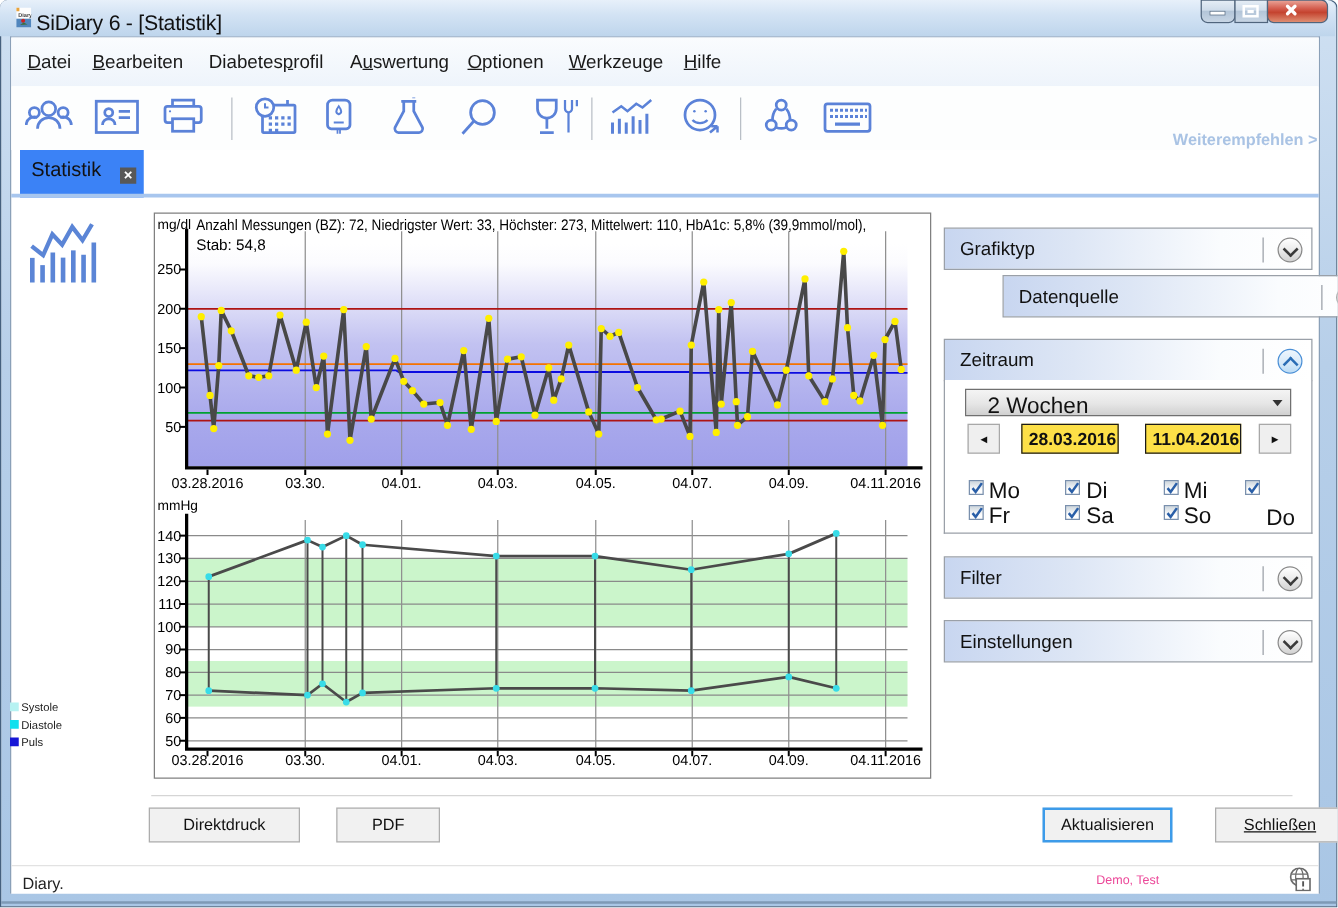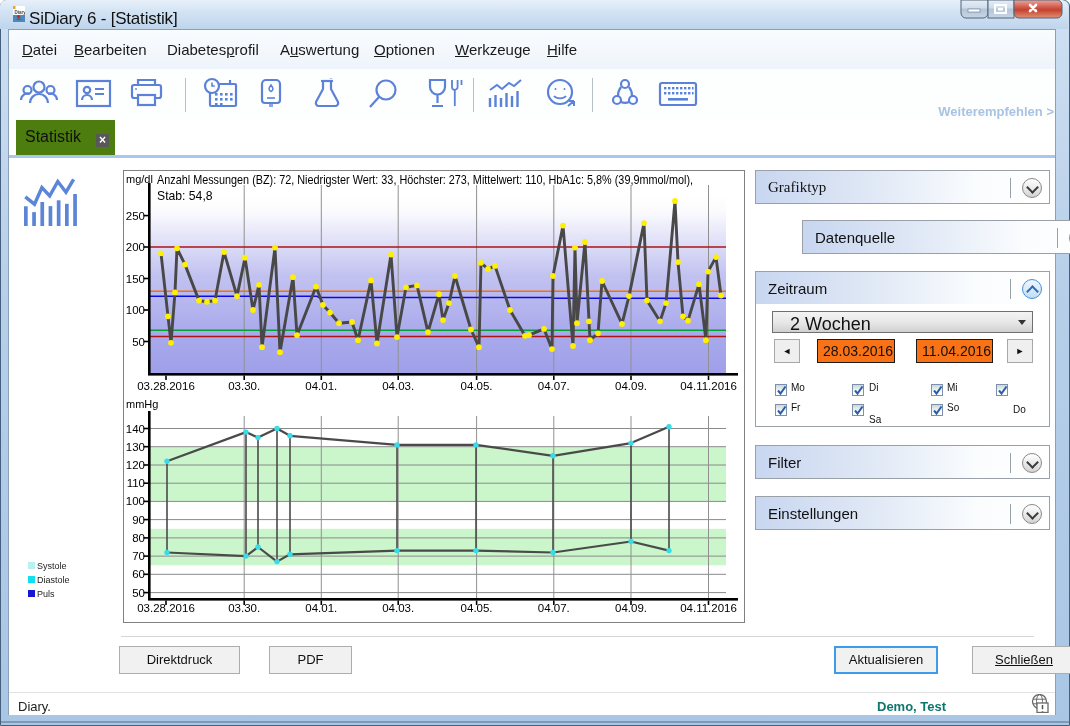--- a/index.html
+++ b/index.html
@@ -17,30 +17,30 @@
 
 #menubar { position:absolute; left:9px; top:30px; width:1046px; height:39px;
   background:linear-gradient(180deg,#fafcfe 0%,#eef4fb 100%); }
 .mi { position:absolute; top:41px; font-size:15px; color:#1a1a1a; white-space:nowrap; }
 .mi u { text-decoration:underline; }
 
 #toolbar { position:absolute; left:9px; top:69px; width:1046px; height:51px; background:#fdfefe; }
 .tsep { position:absolute; top:8px; width:1px; height:34px; background:#b9bfc6; }
 #weiter { position:absolute; top:104px; right:16px; font-size:13px; font-weight:bold; color:#a9c3e4;text-align:right; }
 
-#tab { position:absolute; left:16px; top:120px; width:99px; height:38px; background:#4d7c0f; }
+#tab { position:absolute; left:16px; top:120px; width:99px; height:38px; background:#3b82f6; }
 #tab span { position:absolute; left:9px; top:8px; font-size:16px; color:#111; }
 #tabx { position:absolute; left:96px; top:134px; width:13px; height:13px; background:#585858;
   color:#fff; font-size:12px; line-height:12px; text-align:center; font-weight:bold; }
 #tabline { position:absolute; left:9px; top:155px; width:1046px; height:3px; background:#a8c6ee; }
 
 #chartbox { position:absolute; left:123px; top:170px; width:622px; height:453px;
   background:#fff; border:1px solid #808080; }
 
-.leg { position:absolute; font-size:9px; color:#222;margin-left:20px; }
+.leg { position:absolute; font-size:9px; color:#222; }
 .leg i { display:inline-block; width:7px; height:7px; margin-right:2px; }
 
 .phead { position:absolute; left:755px; width:295px; height:34px;
   background:linear-gradient(90deg,#c8d6f0 0%,#dde6f5 35%,#fafcfe 75%,#ffffff 100%);
   border:1px solid #9aa0a8; }
 .phead .pt { position:absolute; left:12px; top:8px; font-size:15px; color:#111; }
 .psep { position:absolute; right:38px; top:7px; width:1px; height:20px; background:#9aa0a8; }
 .pbtn { position:absolute; right:7px; top:7px; width:20px; height:20px; border-radius:50%;
   background:linear-gradient(180deg,#ffffff 0%,#e8e8e8 55%,#d2d2d2 100%); border:1px solid #8a8a8a; }
 .pbtn::after { content:""; position:absolute; left:5px; width:7px; height:7px; }
@@ -49,34 +49,34 @@
 .pbtn.up::after { top:7px; border-right:2.5px solid #2a6db5; border-bottom:2.5px solid #2a6db5; transform:rotate(-135deg); }
 #zbody { position:absolute; left:755px; top:304px; width:295px; height:123px;
   background:#fff; border:1px solid #9aa0a8; border-top:none; }
 #dropdown { position:absolute; left:772px; top:311px; width:261px; height:22px;
   background:linear-gradient(180deg,#f4f4f4 0%,#e6e6e6 55%,#d0d0d0 100%); border:1px solid #707070; }
 #dropdown .dtext { position:absolute; left:17px; top:2px; font-size:18px; color:#111; }
 #dropdown .da { position:absolute; right:6px; top:8px; width:0; height:0;
   border-left:4px solid transparent; border-right:4px solid transparent; border-top:5px solid #333; }
 .navbtn { position:absolute; top:339px; width:26px; height:24px; background:#efefef;
   border:1px solid #a8a8a8; font-size:9px; text-align:center; line-height:23px; color:#111; }
-.dfield { position:absolute; top:339px; height:24px; background:#f97316; border:1px solid #1a1a1a;
-  font-size:14px; color:#111; line-height:22px; padding-left:5px; }
+.dfield { position:absolute; top:339px; height:24px; background:#fde047; border:1px solid #1a1a1a;
+  font-size:14px; color:#111; line-height:22px; padding-left:5px;font-weight:bold; }
 .cb { position:absolute; width:12px; height:12px; border:1px solid #7a90ad;
   background:linear-gradient(180deg,#cdd6dd 0%,#fefefe 70%); }
 .cb svg { position:absolute; left:0px; top:0px; }
-.cblab { position:absolute; font-size:10px; color:#111; }
+.cblab { position:absolute; font-size:18px; color:#111; }
 
 .btn { position:absolute; top:646px; height:28px; background:#f1f1f1; border:1px solid #adadad;
   font-size:13px; color:#111; text-align:center; }
 #sepline { position:absolute; left:121px; top:636px; width:913px; height:1px; background:#d5d5d5; }
 
 #statline { position:absolute; left:9px; top:692px; width:1046px; height:1px; background:#e2e2e2; }
 #bereit { position:absolute; left:18px; top:699px; font-size:13px; color:#222; }
-#demo { position:absolute; left:877px; top:699px; font-size:13px; font-weight:bold; color:#0f766e; }
+#demo { position:absolute; left:877px; top:699px; font-size:10px; font-weight:normal; color:#ec4899; }
 </style></head>
 <body>
 <div id="win"></div>
 <div id="client"></div>
 <div id="titlebar"></div>
 <div id="appicon" class="abs" style="left:13px;top:6px;width:12px;height:16px;">
 <svg width="12" height="16" viewBox="0 0 12 16">
 <rect x="0" y="0" width="12" height="9" fill="#fdfdfd"></rect>
 <rect x="0" y="9" width="12" height="7" fill="#5186bd"></rect>
 <rect x="0" y="0" width="2.5" height="3" fill="#e8a33c"></rect>
@@ -476,21 +476,21 @@
 <text x="352.6" y="441" font-size="11.5" text-anchor="middle" fill="#000">04.05.</text>
 <text x="429.8" y="441" font-size="11.5" text-anchor="middle" fill="#000">04.07.</text>
 <text x="507.0" y="441" font-size="11.5" text-anchor="middle" fill="#000">04.09.</text>
 <text x="584.5" y="441" font-size="11.5" text-anchor="middle" fill="#000">04.11.2016</text>
 </svg>
 </div>
 <div class="leg" style="left:8px;top:561px;"><i style="background:#b6f2f2"></i>Systole</div>
 <div class="leg" style="left:8px;top:575px;"><i style="background:#10e0ee"></i>Diastole</div>
 <div class="leg" style="left:8px;top:589px;"><i style="background:#1616d6"></i>Puls</div>
 
-<div class="phead" style="top:170px;font-family:Liberation Serif, serif;">
+<div class="phead" style="top:182px;">
     <span class="pt">Grafiktyp</span>
     <span class="psep"></span>
     <span class="pbtn down"></span>
   </div>
 <div class="phead" style="top:220px;margin-left:47px;">
     <span class="pt">Datenquelle</span>
     <span class="psep"></span>
     <span class="pbtn down"></span>
   </div>
 <div class="phead" style="top:271px;">
@@ -536,21 +536,21 @@
       <svg width="12" height="12" viewBox="0 0 12 12">
         <path d="M2 5.5 L4.5 8.5 L9.5 1.5" stroke="#2a5fa8" stroke-width="2" fill="none"></path>
       </svg>
     </span>
 <span class="cblab" style="left:791px;top:402px;">Fr</span>
 <span class="cb" style="left:852px;top:404px;">
       <svg width="12" height="12" viewBox="0 0 12 12">
         <path d="M2 5.5 L4.5 8.5 L9.5 1.5" stroke="#2a5fa8" stroke-width="2" fill="none"></path>
       </svg>
     </span>
-<span class="cblab" style="left:869px;top:402px;margin-top:12px;">Sa</span>
+<span class="cblab" style="left:869px;top:402px;">Sa</span>
 <span class="cb" style="left:931px;top:404px;">
       <svg width="12" height="12" viewBox="0 0 12 12">
         <path d="M2 5.5 L4.5 8.5 L9.5 1.5" stroke="#2a5fa8" stroke-width="2" fill="none"></path>
       </svg>
     </span>
 <span class="cblab" style="left:947px;top:402px;">So</span>
 </div>
 <div class="phead" style="top:445px;">
     <span class="pt">Filter</span>
     <span class="psep"></span>

